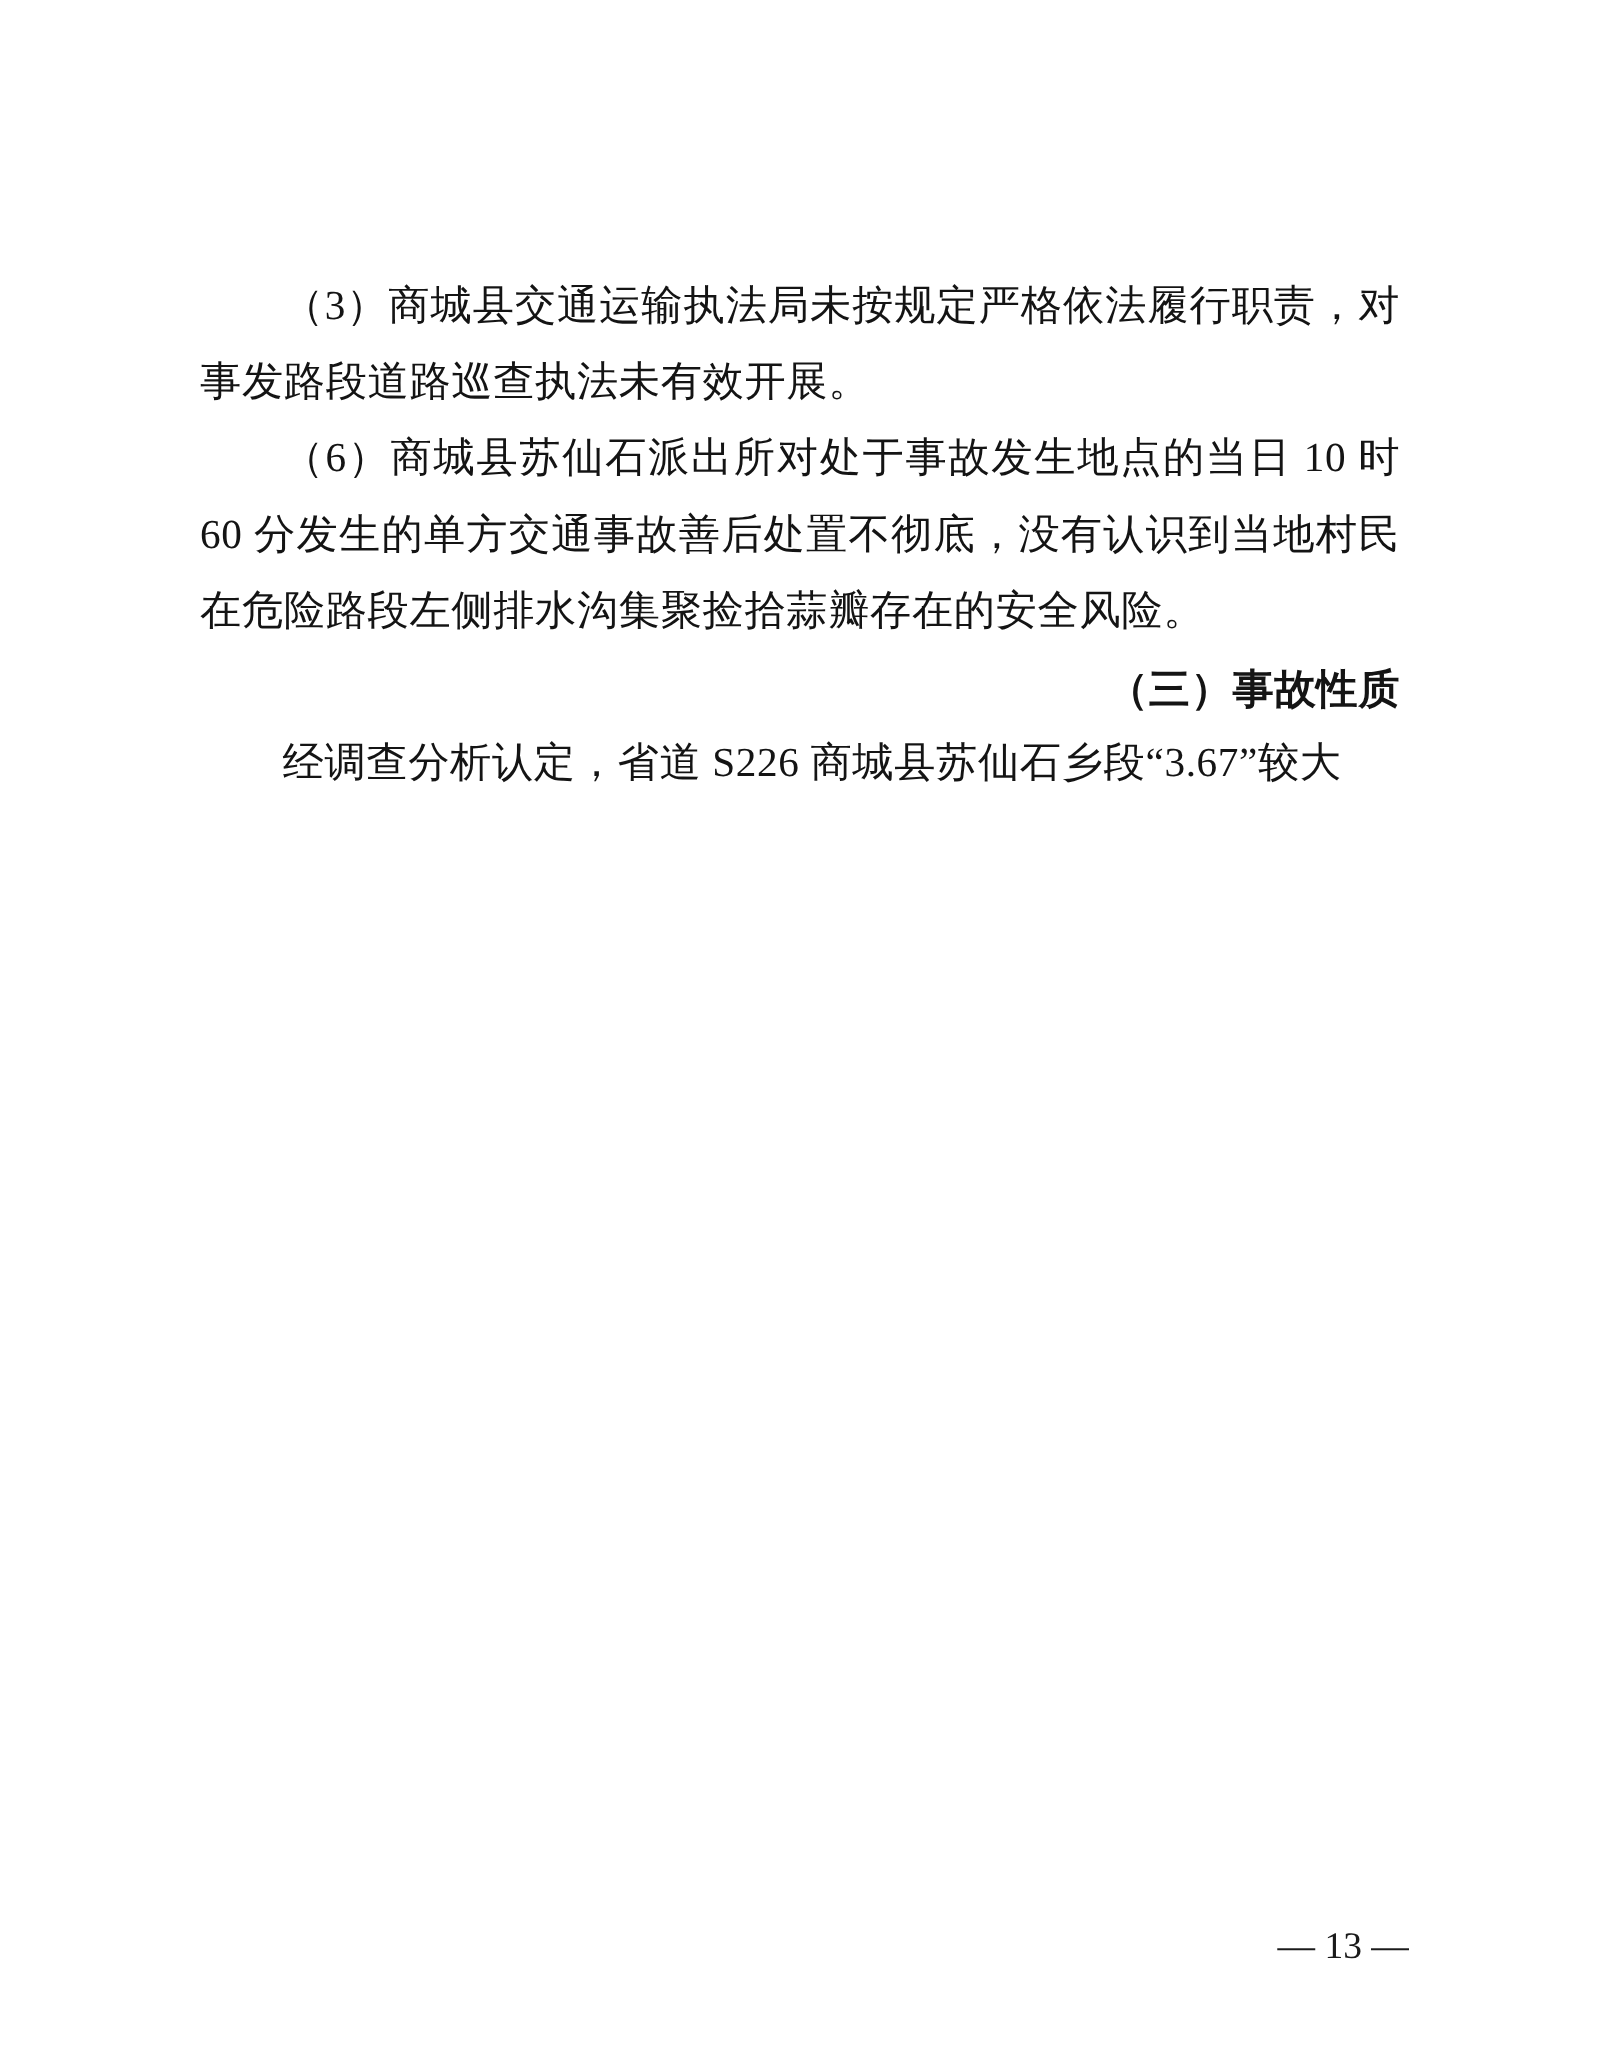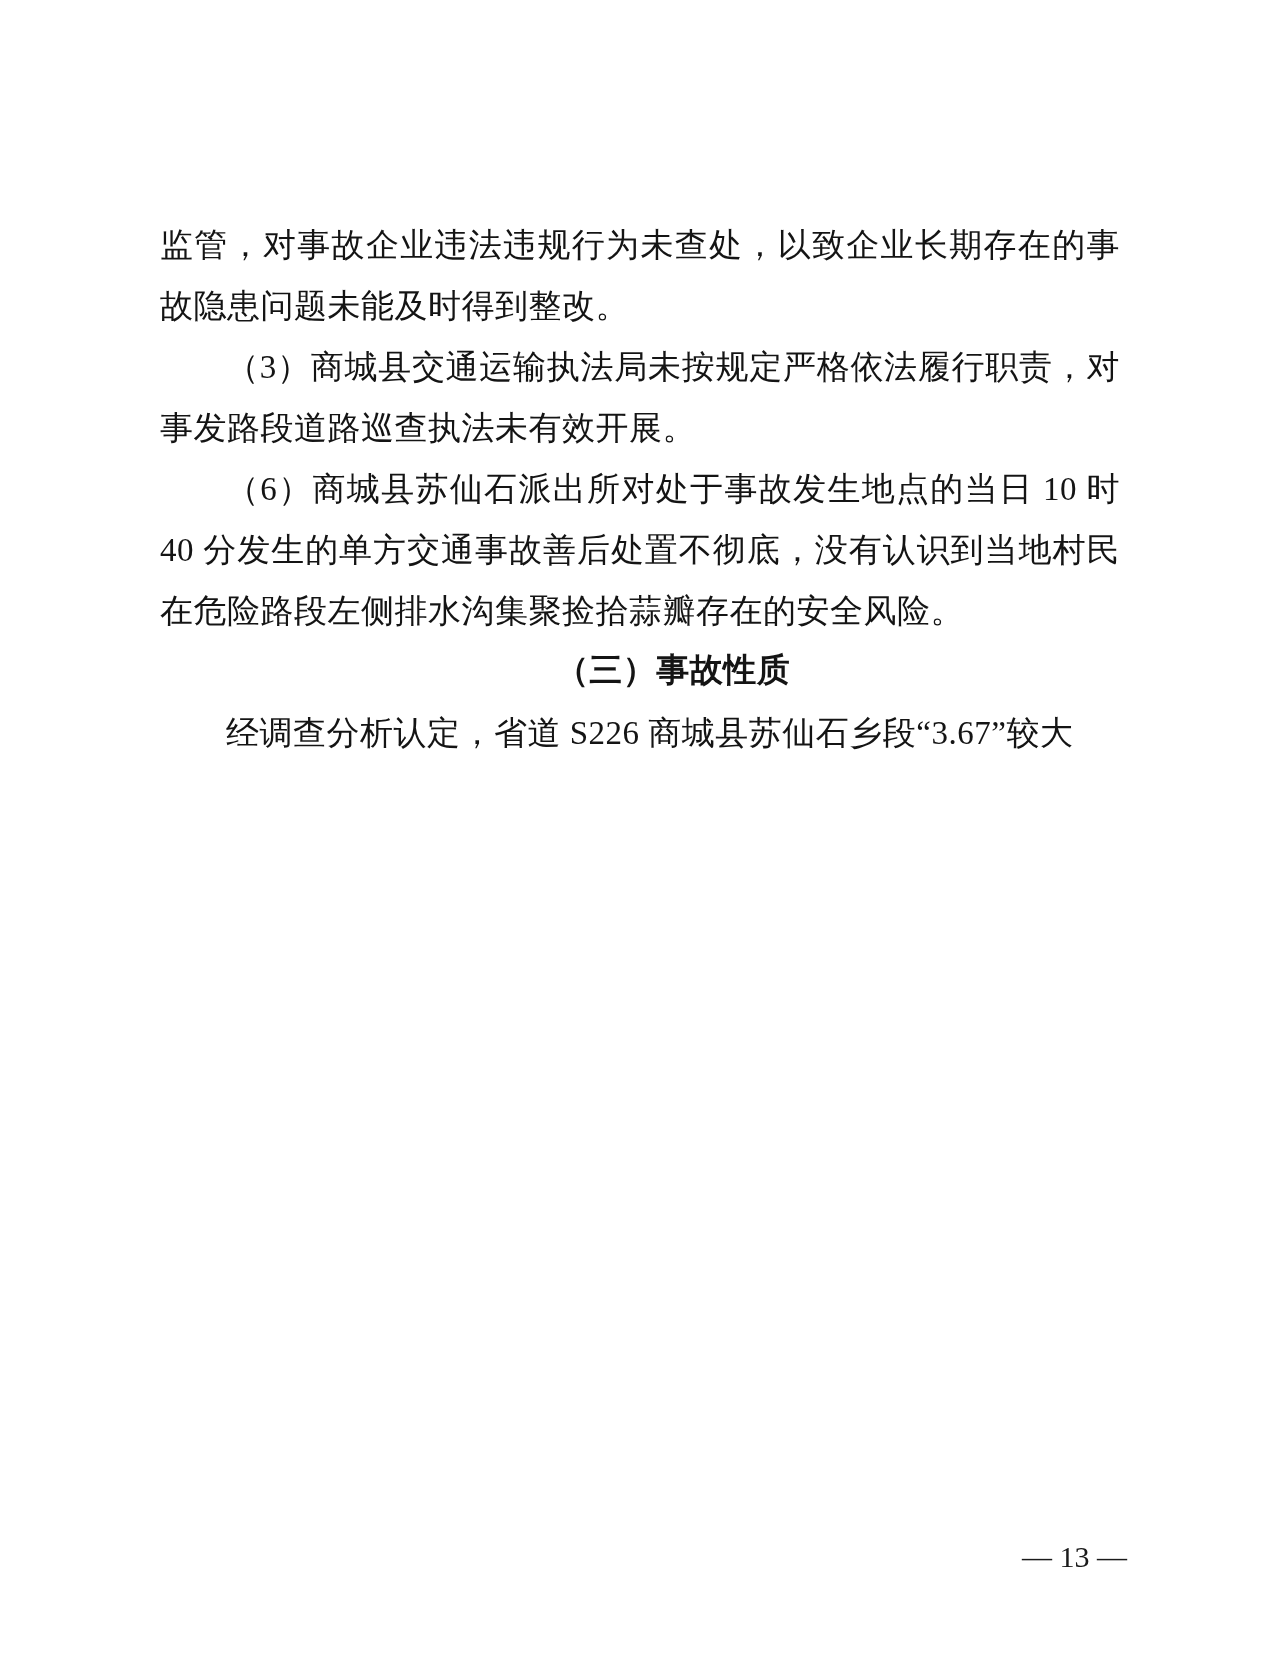--- a/index.html
+++ b/index.html
@@ -28,40 +28,39 @@
     font-size: 33px;
     line-height: 61px;
     text-align: justify;
     text-justify: inter-ideograph;
     letter-spacing: 0.5px;
   }
   .content p.indent {
     text-indent: 2em;
   }
   .content p.heading {
-    font-family: Liberation Mono, monospace;
+    font-family: Liberation Sans, sans-serif;
     font-weight: bold;
-    text-align: center;
+    text-align: right;
   }
   .page-number {
     position: absolute;
     top: 1540px;
     right: 153px;
     font-size: 30px;
     line-height: 34px;
     color: #1a1a1a;
     font-family: "Liberation Serif", "DejaVu Serif", serif;
     margin-left: 43px;
   }
 </style>
 </head>
 <body>
 
 <div class="page">
   <div class="content">
-    <p class="body-text">监管，对事故企业违法违规行为未查处，以致企业长期存在的事故隐患问题未能及时得到整改。</p>
     <p class="body-text indent">（3）商城县交通运输执法局未按规定严格依法履行职责，对事发路段道路巡查执法未有效开展。</p>
-    <p class="body-text indent">（6）商城县苏仙石派出所对处于事故发生地点的当日 10 时 40 分发生的单方交通事故善后处置不彻底，没有认识到当地村民在危险路段左侧排水沟集聚捡拾蒜瓣存在的安全风险。</p>
+    <p class="body-text indent">（6）商城县苏仙石派出所对处于事故发生地点的当日 10 时 60 分发生的单方交通事故善后处置不彻底，没有认识到当地村民在危险路段左侧排水沟集聚捡拾蒜瓣存在的安全风险。</p>
     <p class="heading indent">（三）事故性质</p>
     <p class="body-text indent">经调查分析认定，省道 S226 商城县苏仙石乡段“3.67”较大</p>
   </div>
   <div class="page-number">— 13 —</div>
 </div>
 
 </body></html>

